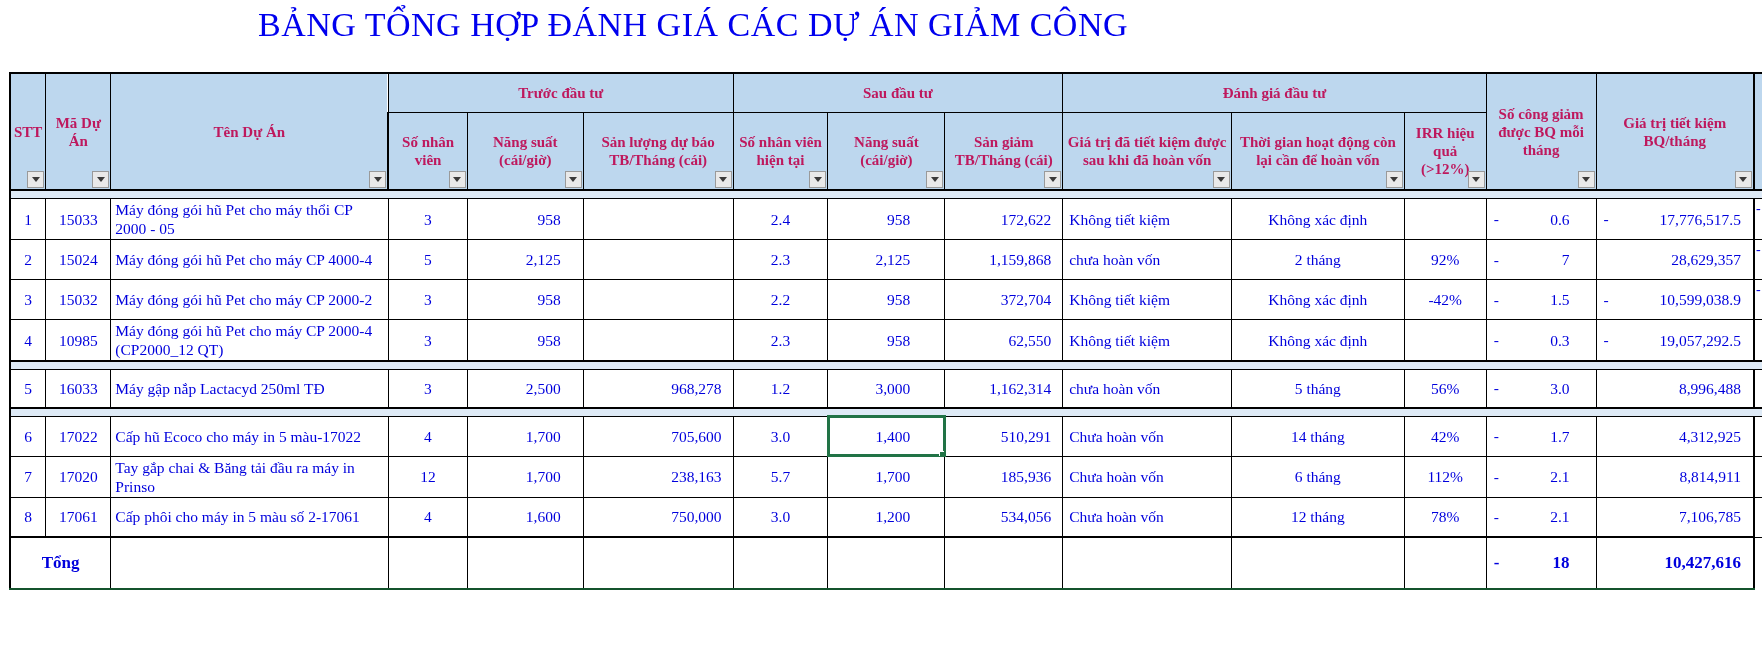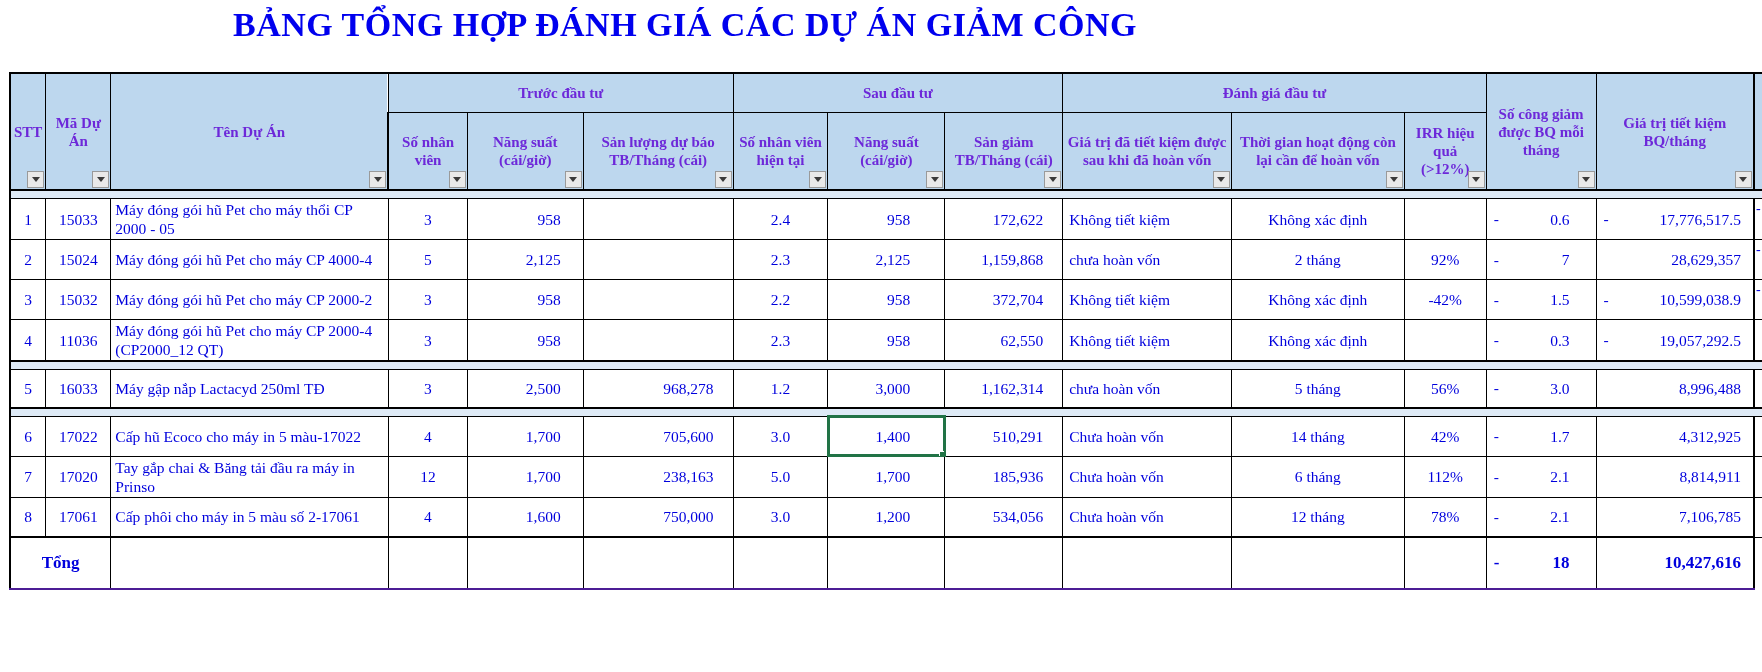--- a/index.html
+++ b/index.html
@@ -1,46 +1,46 @@
 <!DOCTYPE html>
 <html><head>
 <meta charset="utf-8">
 <style>
   html,body{margin:0;padding:0;background:#fff;width:1762px;height:672px;overflow:hidden;
             font-family:"Liberation Serif","DejaVu Serif",serif;}
   .page{position:relative;width:1762px;height:672px;background:#fff;}
-  h1.title{position:absolute;left:0;top:6px;width:1370px;margin:0;text-align:center;
-           font-size:34px;font-weight:bold;color:#0000EE;letter-spacing:.5px;}
+  h1.title{position:absolute;left:8px;top:6px;width:1370px;margin:0;text-align:center;
+           font-size:34px;font-weight:normal;color:#0000EE;letter-spacing:.5px;}
   table.sheet{position:absolute;left:9px;top:72px;border-collapse:collapse;table-layout:fixed;
               color:#0000DD;}
   td,th{border:1px solid #000;overflow:hidden;}
-  thead th{background:#BDD7EE;color:#6d28d9;font-weight:bold;font-size:15px;line-height:18px;
+  thead th{background:#BDD7EE;color:#be185d;font-weight:bold;font-size:15px;line-height:18px;
            position:relative;padding:2px 3px;vertical-align:middle;text-align:center;}
   thead tr.group-row th{height:34px;}
   thead tr.sub-row th{height:72px;}
   thead th{border-top-width:2px;}
   thead tr.sub-row th{border-top-width:1px;}
   tbody td{background:#fff;font-size:15.5px;line-height:19px;padding:1px 2px;vertical-align:middle;}
   tr.data-row{height:40px;}
   tr.row-short{height:38px;}
   tr.total-row{height:52px;}
-  tr.total-row td{border-top:2px solid #000;border-bottom:2px solid #4c1d95;font-weight:bold;font-size:17px;}
+  tr.total-row td{border-top:2px solid #000;border-bottom:2px solid #14532d;font-weight:bold;font-size:17px;}
   tr.sep td{background:#DEEAF6;height:7px;padding:0;border-top:2px solid #000;border-bottom:1px solid #000;
             border-left:2px solid #000;border-right:none;}
   td:first-child,th:first-child{border-left-width:2px;}
   .c-sliver{border-left:2px solid #000;border-right:none;padding:0 0 0 1px;text-align:left;
             font-size:14px;vertical-align:top;}
   thead th.c-sliver{background:#BDD7EE;}
   tr.total-row td.c-sliver{border-bottom:none;border-top:1px solid #000;}
   .c-stt,.c-code,.c-center{text-align:center;}
   .c-name{text-align:left;padding-left:4px;padding-right:3px;margin-left:36px;}
   .c-left{text-align:left;padding-left:6px;margin-top:48px;}
   .c-r22{text-align:right;padding-right:22px;}
   .c-r34{text-align:right;padding-right:34px;}
-  .c-r14{text-align:right;padding-right:19px;}
+  .c-r14{text-align:right;padding-right:11px;}
   .acct{position:relative;text-align:right;}
   .acct-labor{padding-right:26px;}
   .acct-sav{padding-right:12px;}
   .acct .dash{position:absolute;left:7px;top:50%;transform:translateY(-52%);}
   .c-total-label{text-align:center;font-weight:bold;font-size:18px;}
   .filter-btn{position:absolute;right:1px;bottom:1px;width:17px;height:17px;background:#E9E9E9;
               border:1px solid #9a9a9a;box-sizing:border-box;display:flex;align-items:center;
               justify-content:center;cursor:pointer;}
   .filter-btn::after{content:"";border-left:4px solid transparent;border-right:4px solid transparent;
               border-top:5px solid #3a3a3a;}
@@ -194,21 +194,21 @@
           <td class="c-r14">372,704</td>
           <td class="c-left">Không tiết kiệm</td>
           <td class="c-center">Không xác định</td>
           <td class="c-center">-42%</td>
           <td class="acct acct-labor"><span class="dash">-</span><span>1.5</span></td>
           <td class="acct acct-sav"><span class="dash">-</span><span>10,599,038.9</span></td>
           <td class="c-sliver">-</td>
         </tr>
         <tr class="data-row">
           <td class="c-stt">4</td>
-          <td class="c-code">11036</td>
+          <td class="c-code">10985</td>
           <td class="c-name">Máy đóng gói hũ Pet cho máy CP 2000-4 (CP2000_12 QT)</td>
           <td class="c-center">3</td>
           <td class="c-r22">958</td>
           <td class="c-r14"></td>
           <td class="c-center">2.3</td>
           <td class="c-r34">958</td>
           <td class="c-r14">62,550</td>
           <td class="c-left">Không tiết kiệm</td>
           <td class="c-center">Không xác định</td>
           <td class="c-center"></td>
@@ -256,21 +256,21 @@
           <td class="acct acct-sav"><span>4,312,925</span></td>
           <td class="c-sliver"></td>
         </tr>
         <tr class="data-row">
           <td class="c-stt">7</td>
           <td class="c-code">17020</td>
           <td class="c-name">Tay gắp chai &amp; Băng tải đầu ra máy in Prinso</td>
           <td class="c-center">12</td>
           <td class="c-r22">1,700</td>
           <td class="c-r14">238,163</td>
-          <td class="c-center">5.0</td>
+          <td class="c-center">5.7</td>
           <td class="c-r34">1,700</td>
           <td class="c-r14">185,936</td>
           <td class="c-left">Chưa hoàn vốn</td>
           <td class="c-center">6 tháng</td>
           <td class="c-center">112%</td>
           <td class="acct acct-labor"><span class="dash">-</span><span>2.1</span></td>
           <td class="acct acct-sav"><span>8,814,911</span></td>
           <td class="c-sliver"></td>
         </tr>
         <tr class="data-row">

